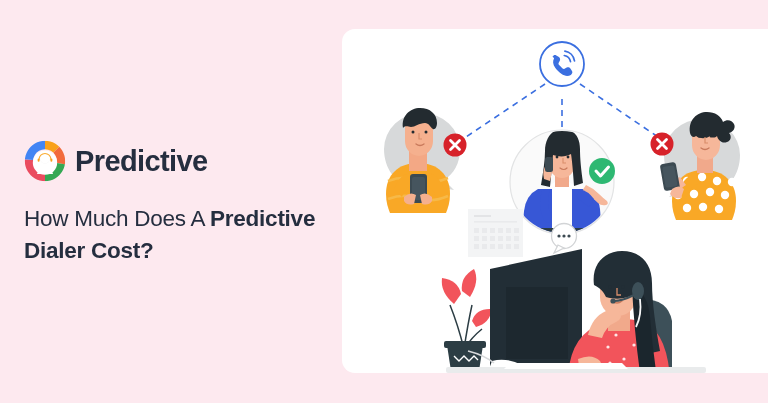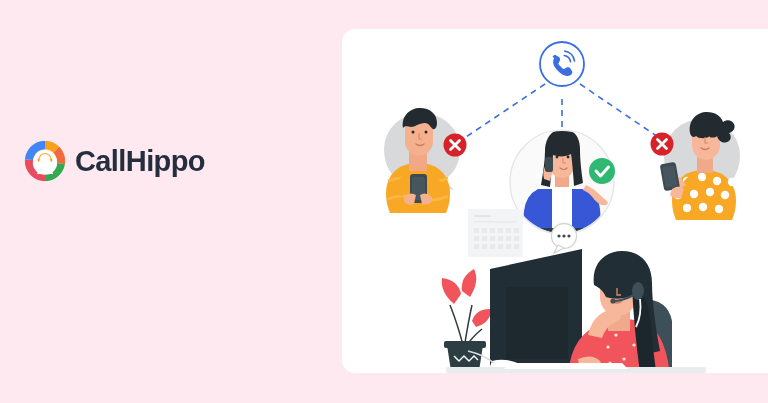--- a/index.html
+++ b/index.html
@@ -87,23 +87,26 @@
         <circle cx="50" cy="54" r="29" fill="#FFFFFF"></circle>
         <circle cx="50" cy="45" r="11" fill="#FFFFFF" stroke="#F5F5F5" stroke-width="1"></circle>
         <path d="M31 81 a19 16 0 0 1 38 0 z" fill="#FFFFFF"></path>
         <circle cx="50" cy="44" r="10.5" fill="#FFFFFF"></circle>
 
         <path d="M36 46 a14 14 0 0 1 28 0" fill="none" stroke="#F9A11B" stroke-width="2.4" stroke-linecap="round" opacity="0.9"></path>
         <rect x="32.5" y="44" width="4.6" height="8" rx="2.3" fill="#F9A11B"></rect>
         <rect x="62.9" y="44" width="4.6" height="8" rx="2.3" fill="#F9A11B"></rect>
       </svg>
 
-      <span id="brand-name" style="color: rgb(37, 46, 63);">CallHippo</span>
+      <span id="brand-name" style="color: rgb(37, 46, 63);">Predictive</span>
     </div>
 
+    <h1 id="headline">
+      <span>How Much Does A </span><span class="bold">Predictive Dialer Cost?</span>
+    </h1>
   </div>
 
   <div id="art-card" style="background: rgb(255, 255, 255);">
     <svg id="art-svg" viewBox="0 0 440 344" aria-hidden="true">
 
       <g stroke="#3B6FE0" stroke-width="1.6" stroke-dasharray="6 5" fill="none">
         <line x1="203" y1="55" x2="118" y2="112"></line>
         <line x1="220" y1="70" x2="220" y2="100"></line>
         <line x1="238" y1="55" x2="322" y2="112"></line>
       </g>

